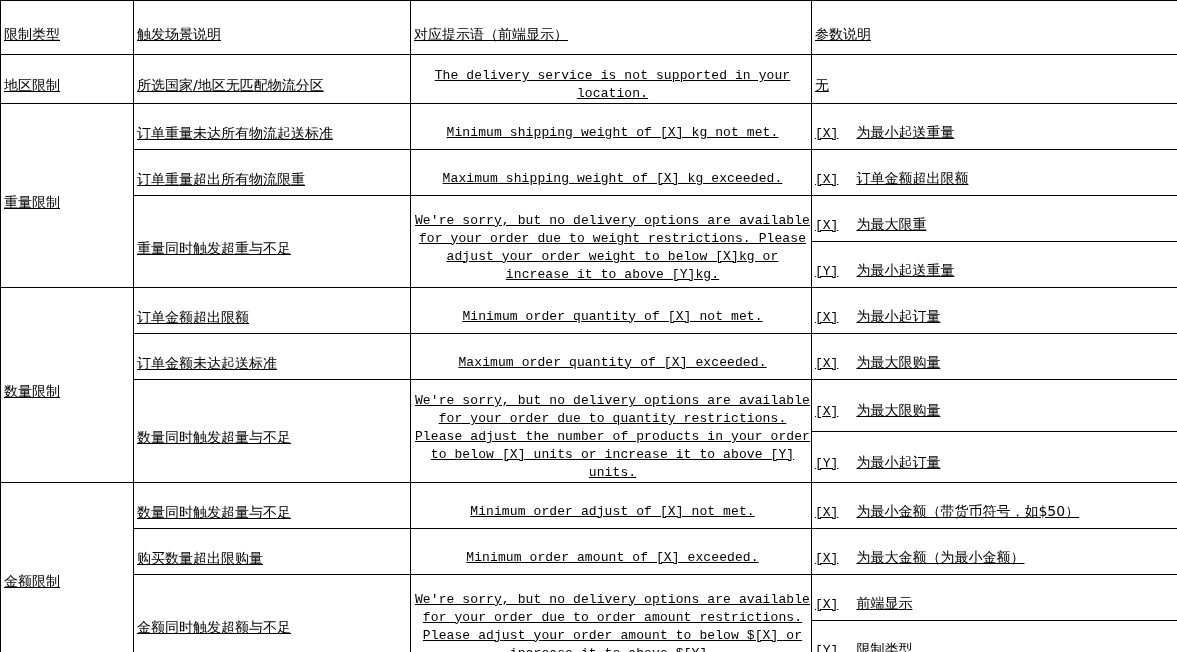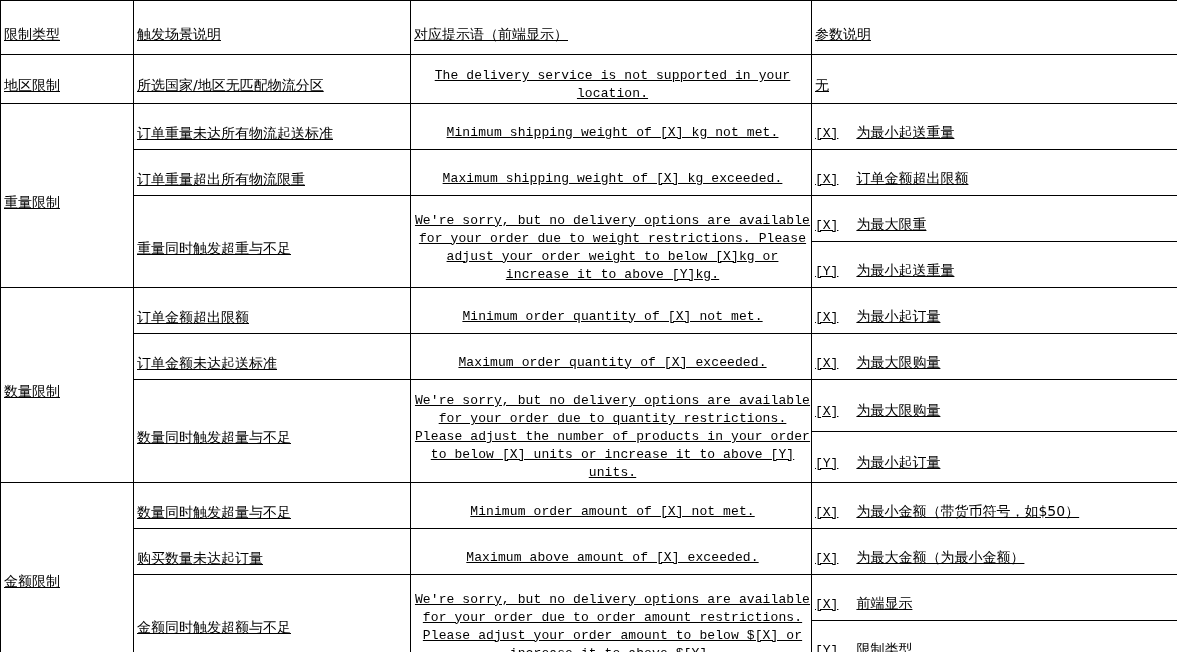--- a/index.html
+++ b/index.html
@@ -116,26 +116,26 @@
       <td class="mono" rowspan="2">We're sorry, but no delivery options are available for your order due to quantity restrictions. Please adjust the number of products in your order to below  [X]  units or increase it to above  [Y]  units.</td>
       <td class="param"><span class="ph">[X]</span><span>为最大限购量</span></td>
     </tr>
     <tr class="h46">
       <td class="param"><span class="ph">[Y]</span><span>为最小起订量</span></td>
     </tr>
 
     <tr class="h46">
       <td class="cn" rowspan="4">金额限制</td>
       <td class="cn">数量同时触发超量与不足</td>
-      <td class="mono">Minimum order amount of  [X]  not met.</td>
+      <td class="mono">Minimum order adjust of  [X]  not met.</td>
       <td class="param"><span class="ph">[X]</span><span>为最小金额（带货币符号，如$50）</span></td>
     </tr>
     <tr class="h46">
-      <td class="cn">购买数量未达起订量</td>
-      <td class="mono">Maximum above amount of  [X]  exceeded.</td>
+      <td class="cn">购买数量超出限购量</td>
+      <td class="mono">Minimum order amount of  [X]  exceeded.</td>
       <td class="param"><span class="ph">[X]</span><span>为最大金额（为最小金额）</span></td>
     </tr>
     <tr class="h46">
       <td class="cn" rowspan="2">金额同时触发超额与不足</td>
       <td class="mono" rowspan="2">We're sorry, but no delivery options are available for your order due to order amount restrictions. Please adjust your order amount to below $[X] or increase it to above $[Y].</td>
       <td class="param"><span class="ph">[X]</span><span>前端显示</span></td>
     </tr>
     <tr class="h46">
       <td class="param"><span class="ph">[Y]</span><span>限制类型</span></td>
     </tr>

